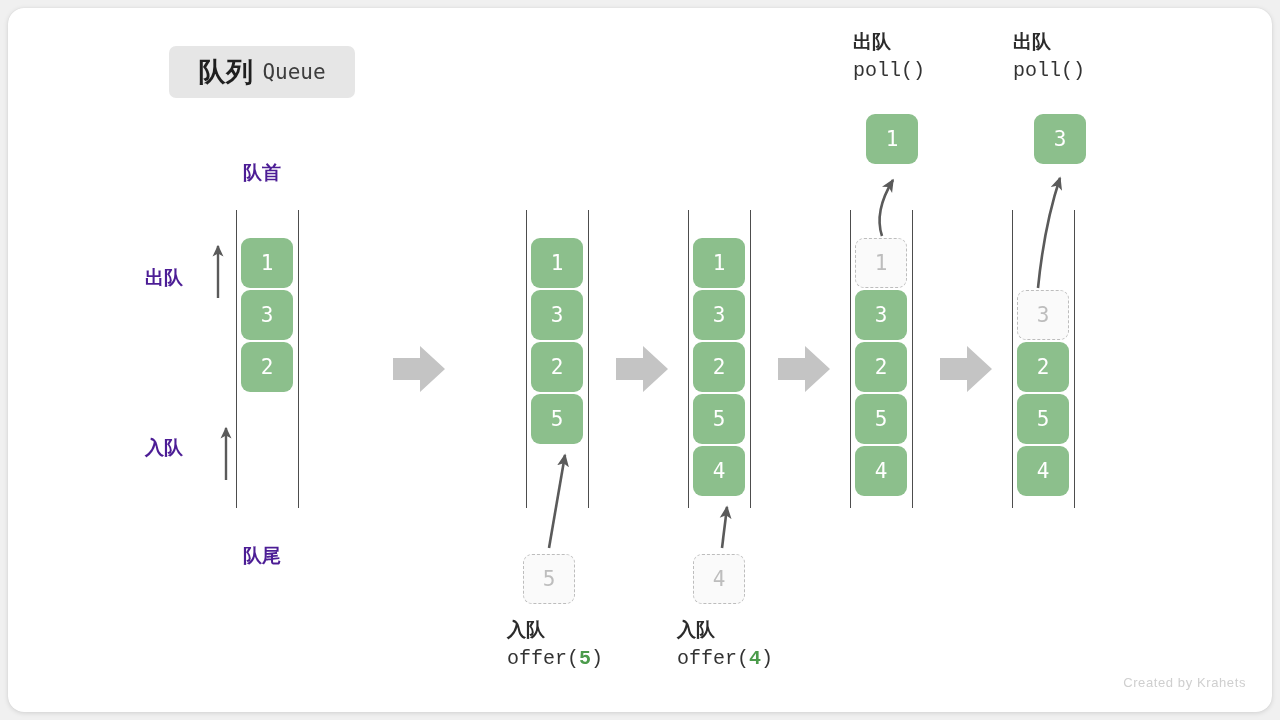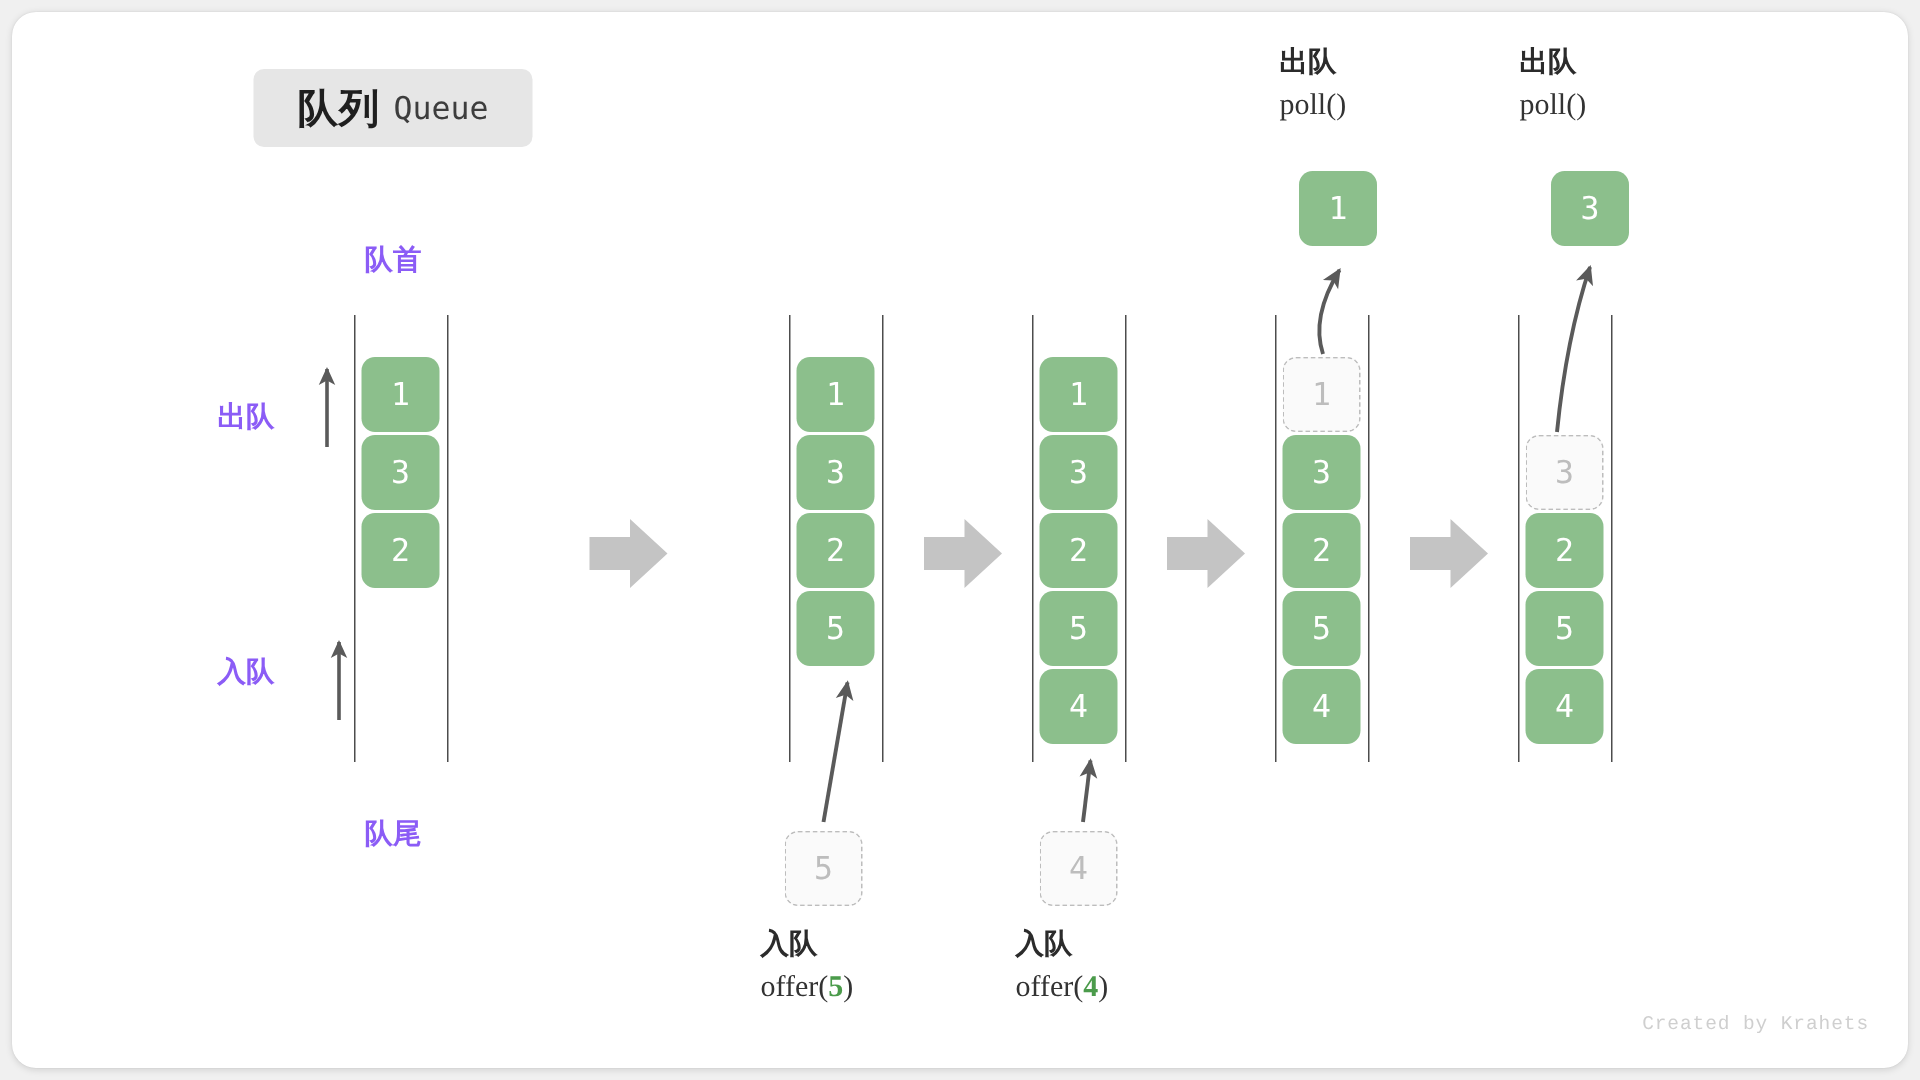--- a/index.html
+++ b/index.html
@@ -56,52 +56,52 @@
     font-family: "DejaVu Sans Mono", "Liberation Mono", monospace;
     font-size: 21px;
     color: #3d3d3d;
   }
 
   
   .cn-label {
     position: absolute;
     font-size: 19px;
     font-weight: bold;
-    color: #8b5cf6;
+    color: #4c1d95;
     white-space: nowrap;
   }
   .op-label {
     position: absolute;
     white-space: nowrap;
     text-align: left;
   }
   .op-label .op-cn {
     display: block;
     font-size: 19px;
     font-weight: bold;
     color: #2b2b2b;
     line-height: 1.45;
   }
   .op-label .op-code {
     display: block;
-    font-family: Liberation Serif, serif;
+    font-family: Liberation Mono, monospace;
     font-size: 20px;
     color: #333333;
     line-height: 1.45;
   }
   .op-label .op-code .arg {
     color: #4b9b4b;
     font-weight: bold;
   }
 
   .watermark {
     position: absolute;
     right: 26px;
     bottom: 22px;
-    font-family: Liberation Mono, monospace;
+    font-family: Liberation Sans, sans-serif;
     font-size: 13px;
     color: #cfcfcf;
     letter-spacing: 0.6px;
   }
 
   
   .qcol { position: absolute; }
   .rail {
     position: absolute;
     top: 0;

